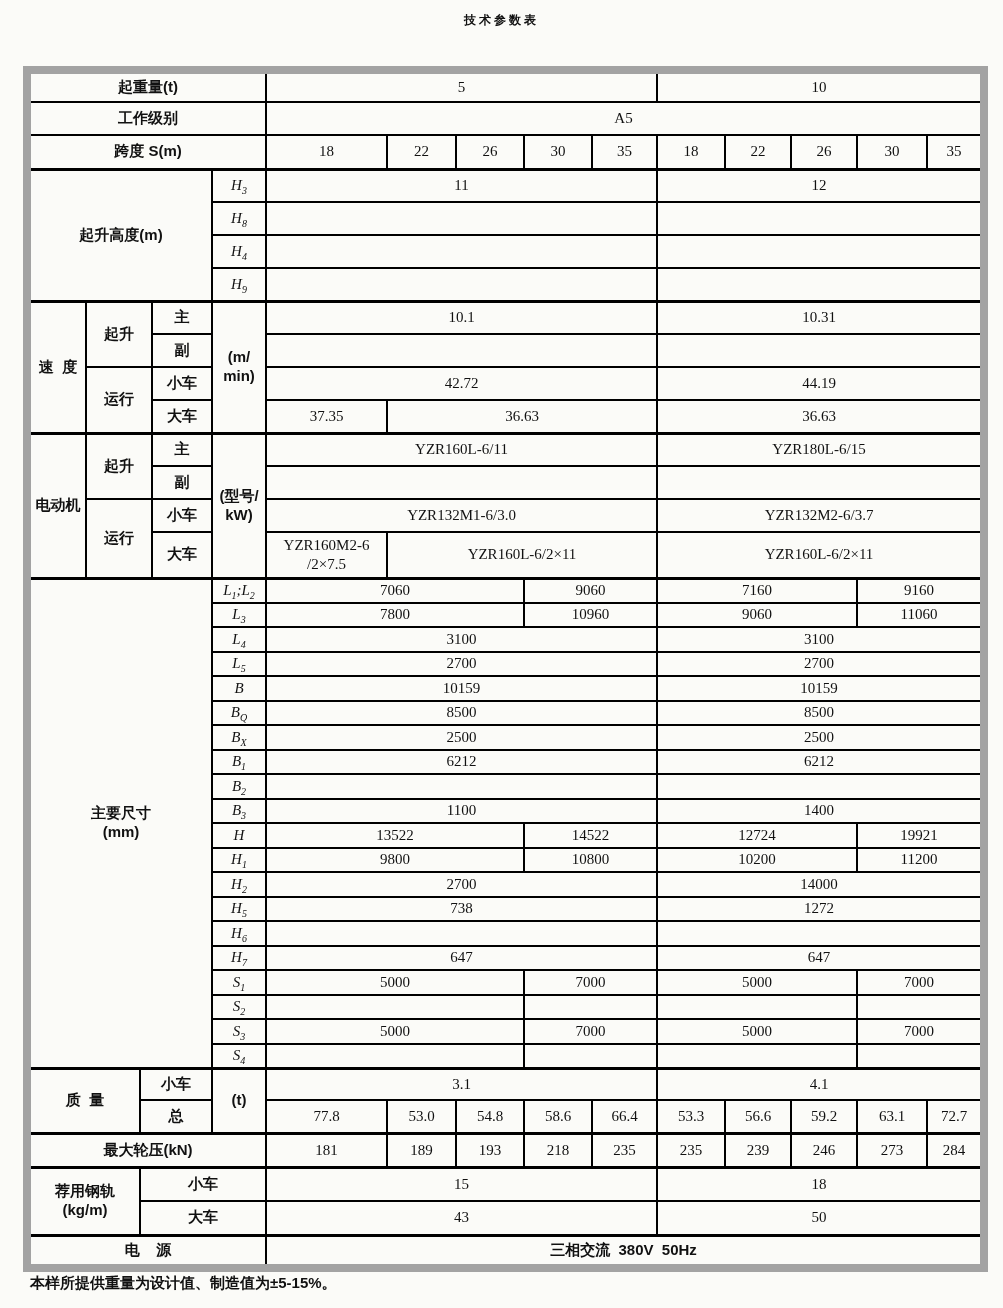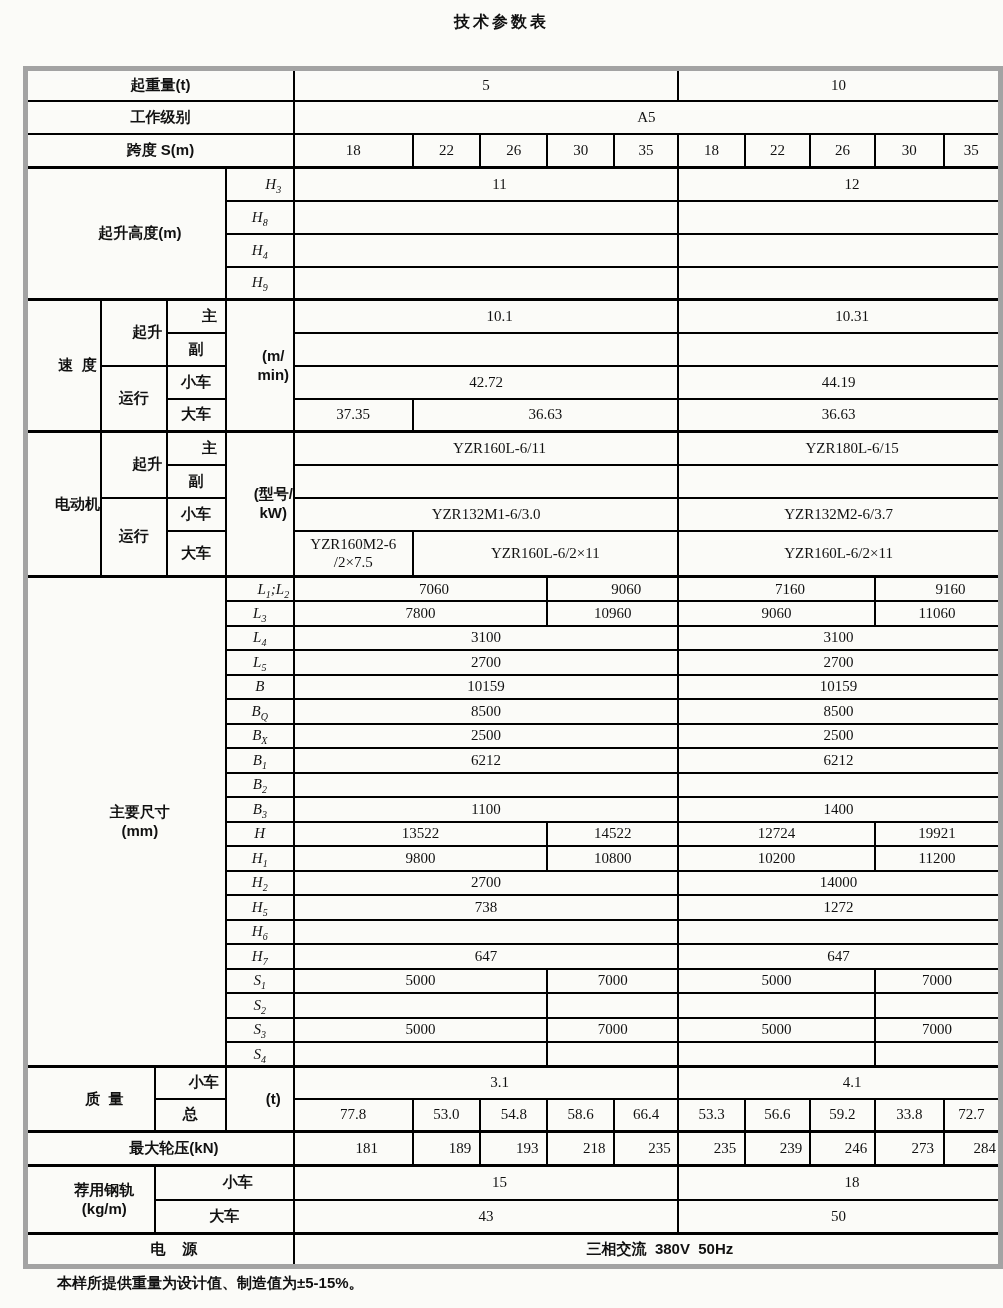--- a/index.html
+++ b/index.html
@@ -4,42 +4,42 @@
 <style>
   html,body{margin:0;padding:0;}
   body{
     width:1003px;height:1308px;position:relative;
     background:#fbfbf8;color:#111;
     font-family:"Liberation Serif","DejaVu Serif",serif;
   }
   .title{
     position:absolute;top:12px;left:0;width:100%;text-align:center;
     font-family:"Liberation Sans","DejaVu Sans",sans-serif;
-    font-weight:bold;font-size:16px;letter-spacing:3px;
+    font-weight:bold;font-size:12px;letter-spacing:3px;
   }
   table.params{
     position:absolute;left:23px;top:66px;
     border-collapse:collapse;table-layout:fixed;
-    border:5px solid #a3a3a3;
+    border:8px solid #a3a3a3;
   }
   td{
     border:2px solid #000;text-align:center;vertical-align:middle;
     padding:0;font-size:15px;white-space:pre;overflow:hidden;line-height:1.25;
   }
   .lbl{font-family:"Liberation Sans","DejaVu Sans",sans-serif;font-weight:bold;}
   .num{font-family:"Liberation Serif","DejaVu Serif",serif;}
   .sub{font-style:italic;font-family:"Liberation Serif","DejaVu Serif",serif;}
   sub{font-size:10px;line-height:0;}
-  tr.sec td{border-top-width:3px;padding-left:27px;}
+  tr.sec td{border-top-width:3px;}
   tr.rh32{height:32px;} tr.rh33{height:33px;} tr.rh34{height:34px;}
   tr.rh46{height:46px;} tr.rdim{height:24.5px;}
   .note{
     position:absolute;left:30px;top:1274px;
     font-family:"Liberation Sans","DejaVu Sans",sans-serif;
-    font-weight:bold;font-size:15px;margin-left:27px;
+    font-weight:bold;font-size:15px;
   }
 </style>
 </head>
 <body>
 
 <div class="title">技术参数表</div>
 
 <table class="params">
   <colgroup>
     <col style="width:59px">
@@ -287,21 +287,21 @@
   <tr class="rh33">
     <td colspan="2" class="lbl">总</td>
     <td class="num">77.8</td>
     <td class="num">53.0</td>
     <td class="num">54.8</td>
     <td class="num">58.6</td>
     <td class="num">66.4</td>
     <td class="num">53.3</td>
     <td class="num">56.6</td>
     <td class="num">59.2</td>
-    <td class="num">33.8</td>
+    <td class="num">63.1</td>
     <td class="num">72.7</td>
   </tr>
 
   <tr class="rh34 sec">
     <td colspan="5" class="lbl">最大轮压(kN)</td>
     <td class="num">181</td>
     <td class="num">189</td>
     <td class="num">193</td>
     <td class="num">218</td>
     <td class="num">235</td>

